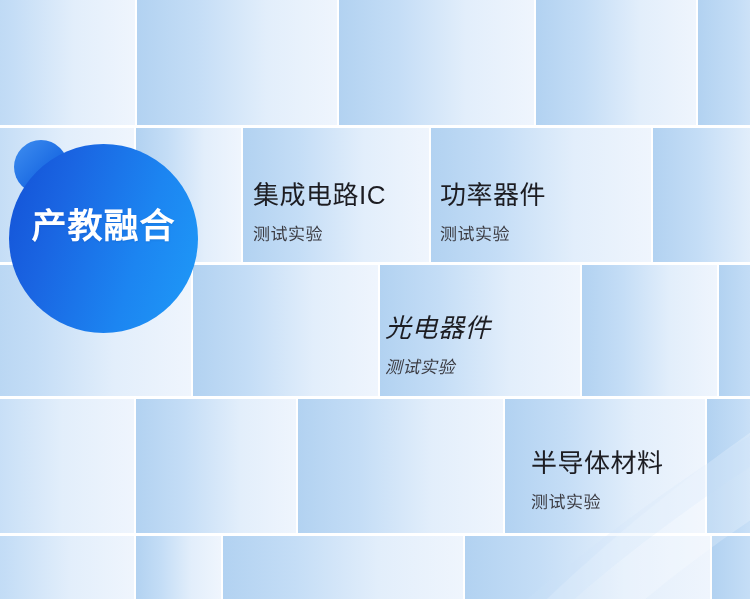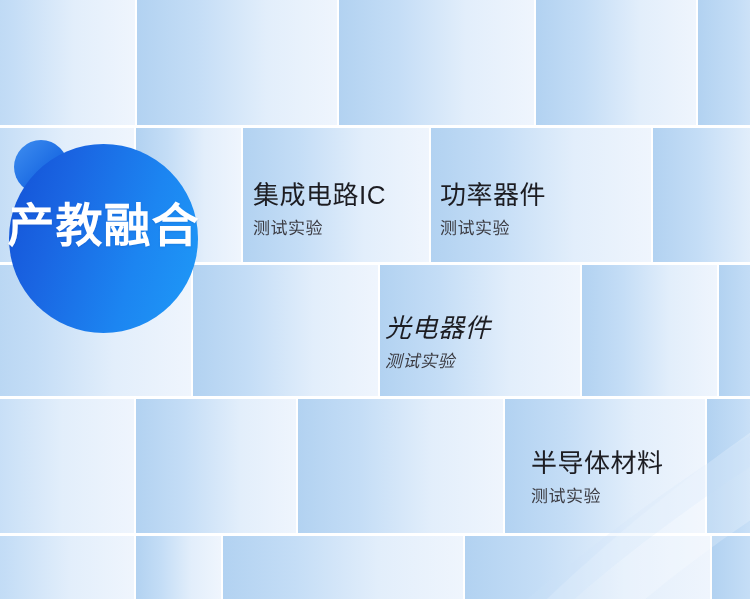--- a/index.html
+++ b/index.html
@@ -78,21 +78,21 @@
     border-radius: 50%;
     background-image: linear-gradient(108deg, #1351d6 0%, #1a65e2 28%, #1c85f1 66%, #1f9bf8 100%);
     display: flex;
     align-items: center;
     justify-content: center;
   }
   #badge-text {
     position: relative;
     top: -13px;
     color: #ffffff;
-    font-size: 47px;
+    font-size: 35px;
     font-weight: bold;
     letter-spacing: 1px;
     line-height: 1;
     white-space: nowrap;
     text-shadow: 0 1px 2px rgba(10,60,150,.18);
   }
 
   
   .label-block {
     position: absolute;
@@ -105,21 +105,21 @@
     white-space: nowrap;
     letter-spacing: .5px;
     margin-top: 25px;
   }
   .label-sub {
     font-size: 17px;
     color: #3b3b42;
     line-height: 1.35;
     white-space: nowrap;
     letter-spacing: .5px;
-    margin-top: 6px;
+    margin-top: 12px;
   }
 </style>
 </head>
 <body>
 
 <div id="stage">
 
   <div id="tile-layer">
       <div class="brick-row" style="top: 0px; height: 125px;">
         <div class="brick" style="left: -40px; width: 175px;"></div>

